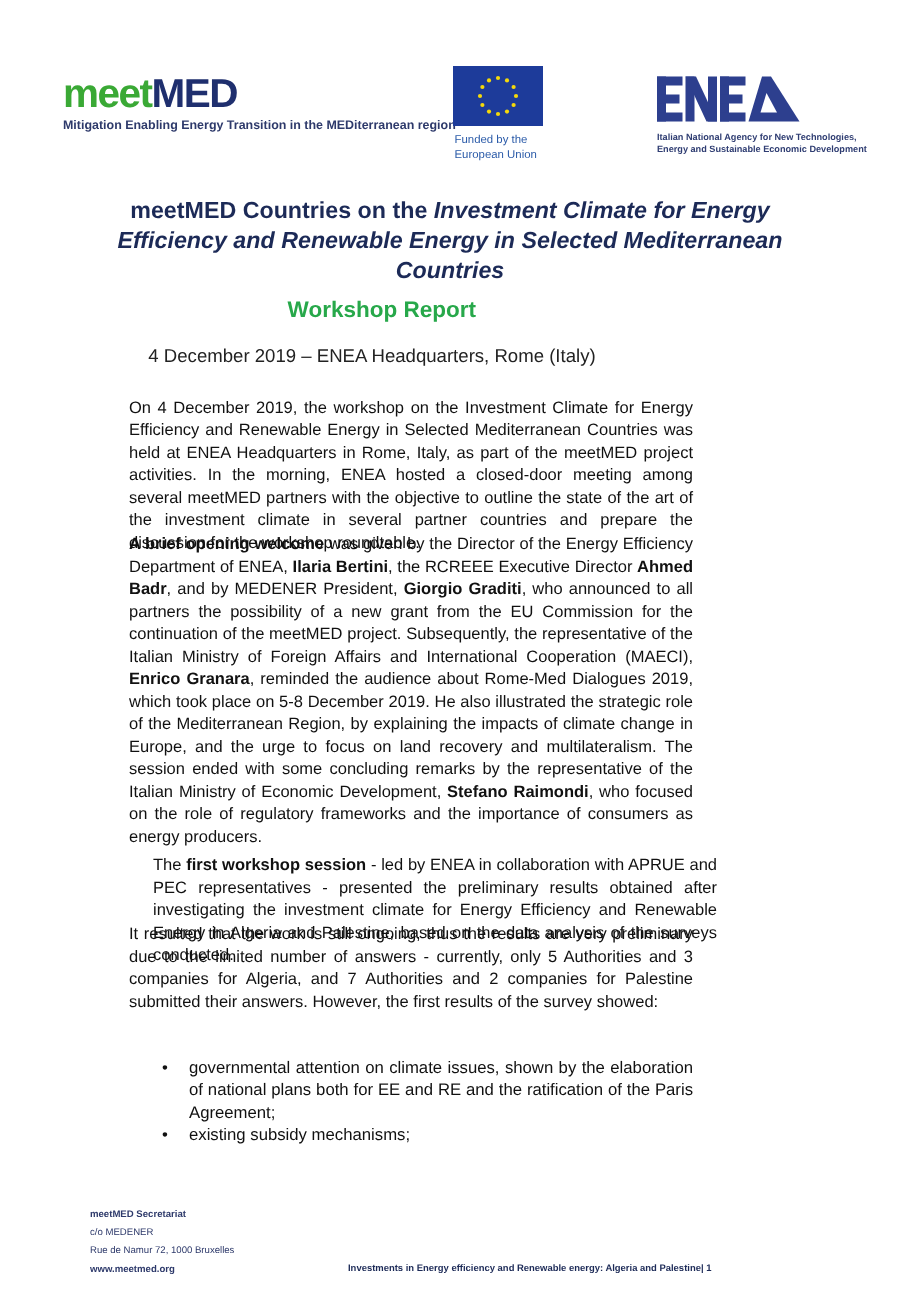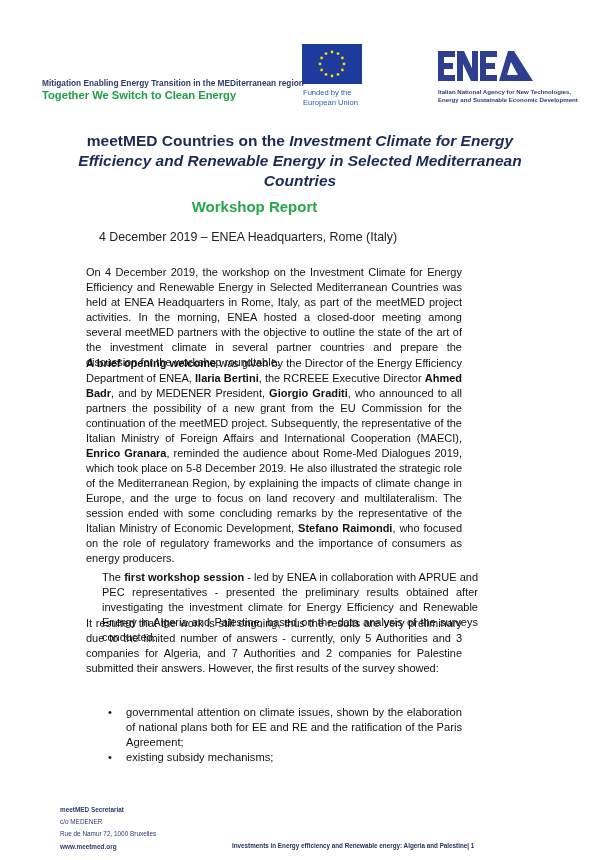--- a/index.html
+++ b/index.html
@@ -34,22 +34,24 @@
   
   #footer { left: 60px; top: 806px; width: 540px; height: 50px; }
   .ft-line { position: absolute; left: 0; font-size: 6.4px; color: #2e3a6b; white-space: nowrap; }
   .ft-bold { font-weight: bold; }
   .ft-right { position: absolute; left: 172px; top: 36px; font-size: 6.3px; font-weight: bold; color: #1c2a57; white-space: nowrap; }
 </style>
 </head>
 <body>
 
 <div class="abs" id="meetmed-logo">
+  <div class="mm-word">
+    <span class="mm-green">meet</span><span class="mm-blue">MED</span>
+  </div>
   <div class="mm-tagline">Mitigation Enabling Energy Transition in the MEDiterranean region</div>
-  <div class="mm-slogan">Together We Switch to Clean Energy</div>
 </div>
 
 <div class="abs" id="eu-logo">
   <div class="eu-flag">
     <svg width="60" height="40" viewBox="0 0 60 40">
       <g fill="#f5d90a">
         <circle cx="30" cy="8" r="1.4"></circle>
           <circle cx="36" cy="9.6" r="1.4"></circle>
           <circle cx="40.4" cy="14" r="1.4"></circle>
         <circle cx="42" cy="20" r="1.4"></circle>

